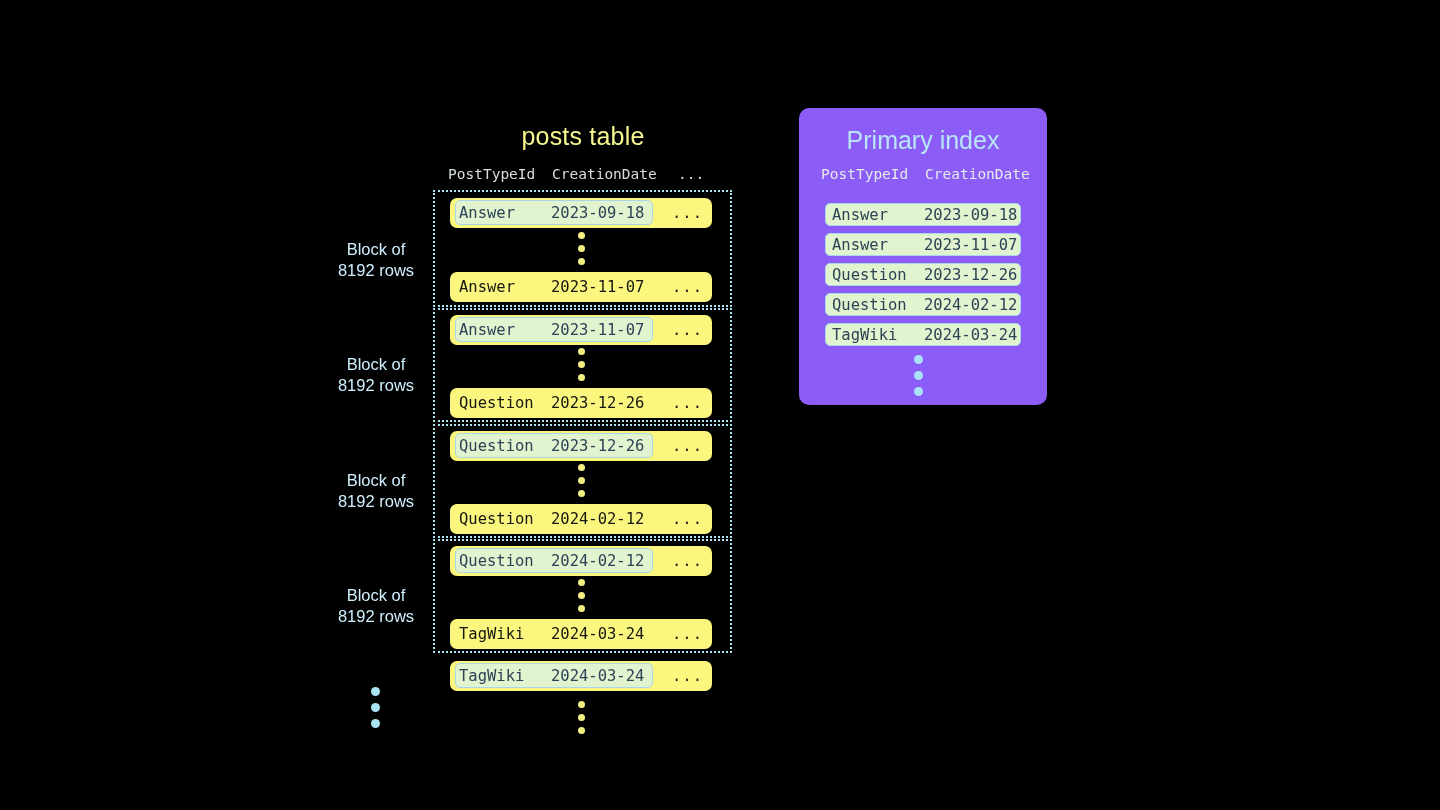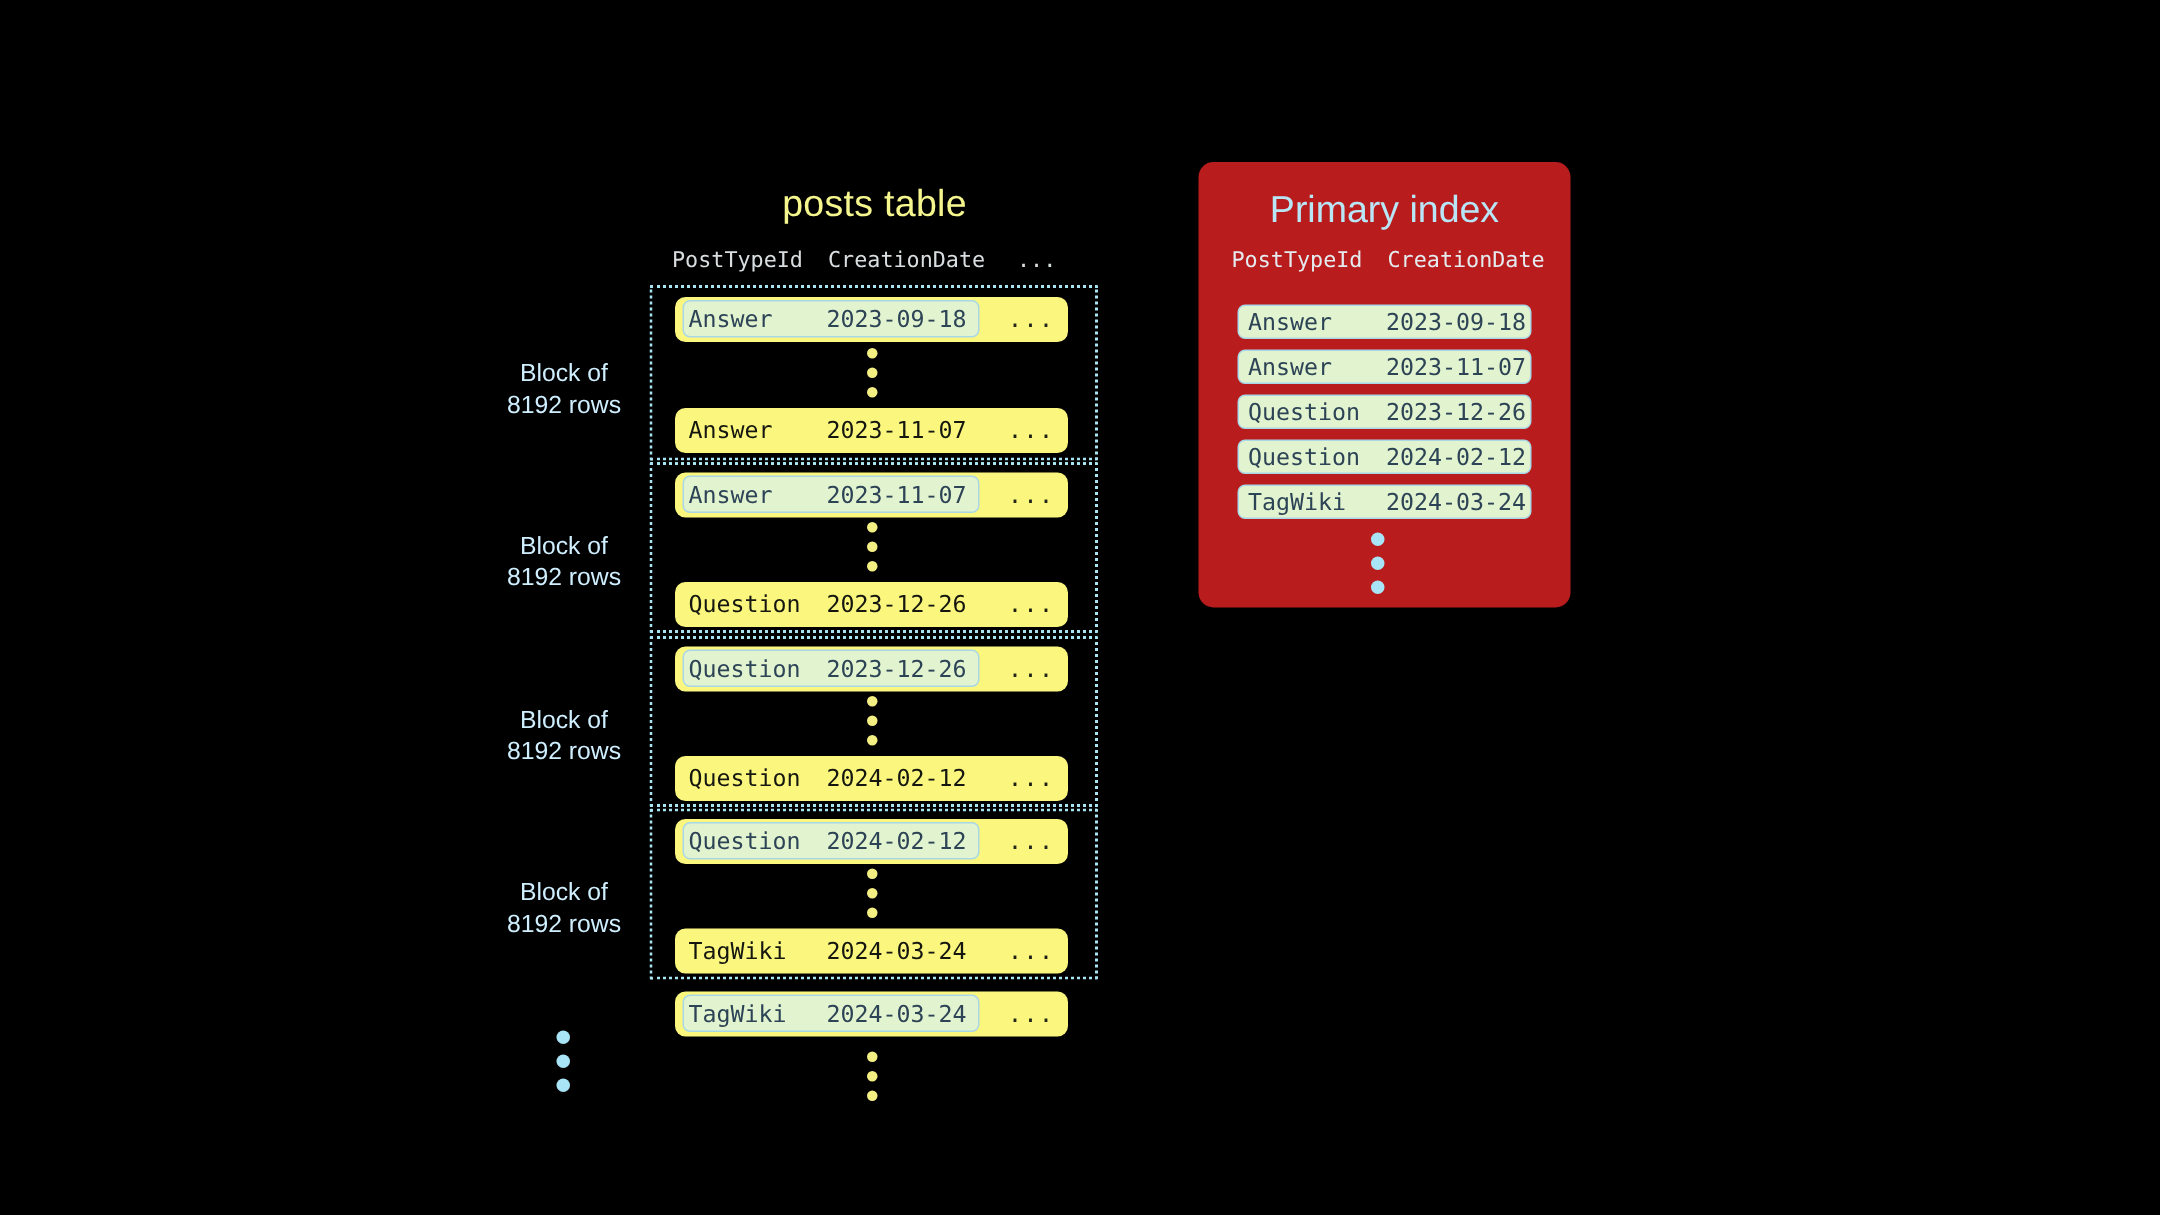--- a/index.html
+++ b/index.html
@@ -80,21 +80,21 @@
     background:#f4ef82;margin-bottom:6px;
   }
   .vdots i:last-child{margin-bottom:0;}
   .vdots.blue i{background:#a8e4f5;width:9px;height:9px;border-radius:50%;margin-bottom:7px;}
   .vdots.blue{width:9px;}
 
   
   #primary-index-panel{
     position:absolute;left:799px;top:108px;
     width:248px;height:297px;
-    background:#b91c1c;
+    background:#8b5cf6;
     border-radius:10px;
   }
   #primary-index-title{
     position:absolute;left:0;top:18px;width:248px;text-align:center;
     font-size:25px;color:#b9e6f7;
   }
   #index-col-headers{
     position:absolute;left:22px;top:58px;width:210px;height:20px;
     font-family:"DejaVu Sans Mono", monospace;
     font-size:14.5px;color:#e4eaee;white-space:pre;

